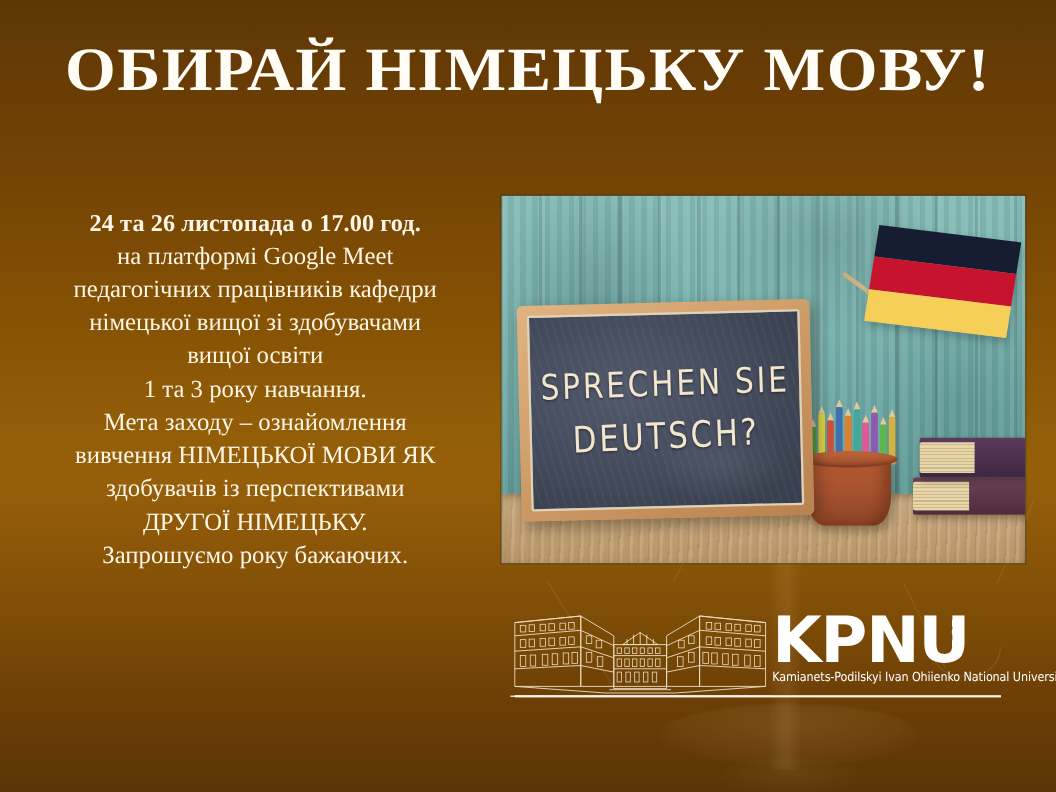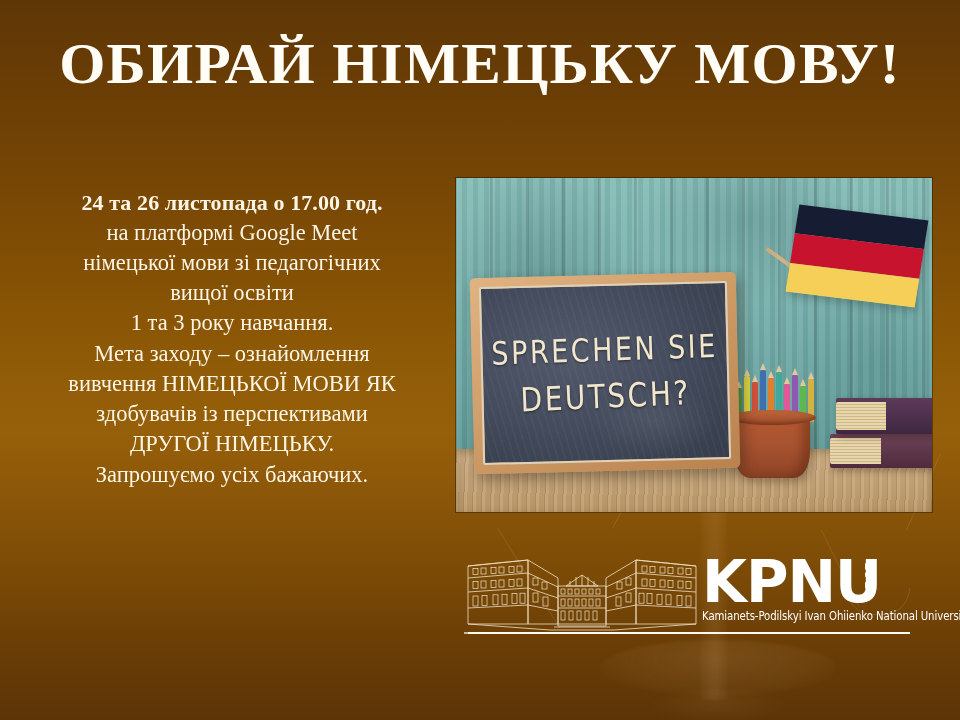--- a/index.html
+++ b/index.html
@@ -351,28 +351,29 @@
   <div class="scale-pan" style="left:846px; top:588px; width:62px; height:26px;"></div>
   <div class="table-stem"></div>
   <div class="table-top"></div>
   <div class="table-foot"></div>
 
   <div class="title">ОБИРАЙ НІМЕЦЬКУ МОВУ!</div>
 
   <div class="body-text">
     <span class="ln first">24 та 26 листопада о 17.00 год.</span>
     <span class="ln">на платформі Google Meet</span>
-    <span class="ln">німецької мови зі педагогічних</span>
+    <span class="ln">педагогічних працівників кафедри</span>
+    <span class="ln">німецької вищої зі здобувачами</span>
     <span class="ln">вищої освіти</span>
     <span class="ln">1 та 3 року навчання.</span>
     <span class="ln">Мета заходу – ознайомлення</span>
     <span class="ln">вивчення НІМЕЦЬКОЇ МОВИ ЯК</span>
     <span class="ln">здобувачів із перспективами</span>
     <span class="ln">ДРУГОЇ НІМЕЦЬКУ.</span>
-    <span class="ln">Запрошуємо усіх бажаючих.</span>
+    <span class="ln">Запрошуємо року бажаючих.</span>
   </div>
 
   <div class="photo">
     <div class="wall"></div>
     <div class="wall-mottle"></div>
     <div class="table-surface"></div>
 
     <div class="flag-wrap">
       <div class="flag-stick"></div>
       <div class="flag">

